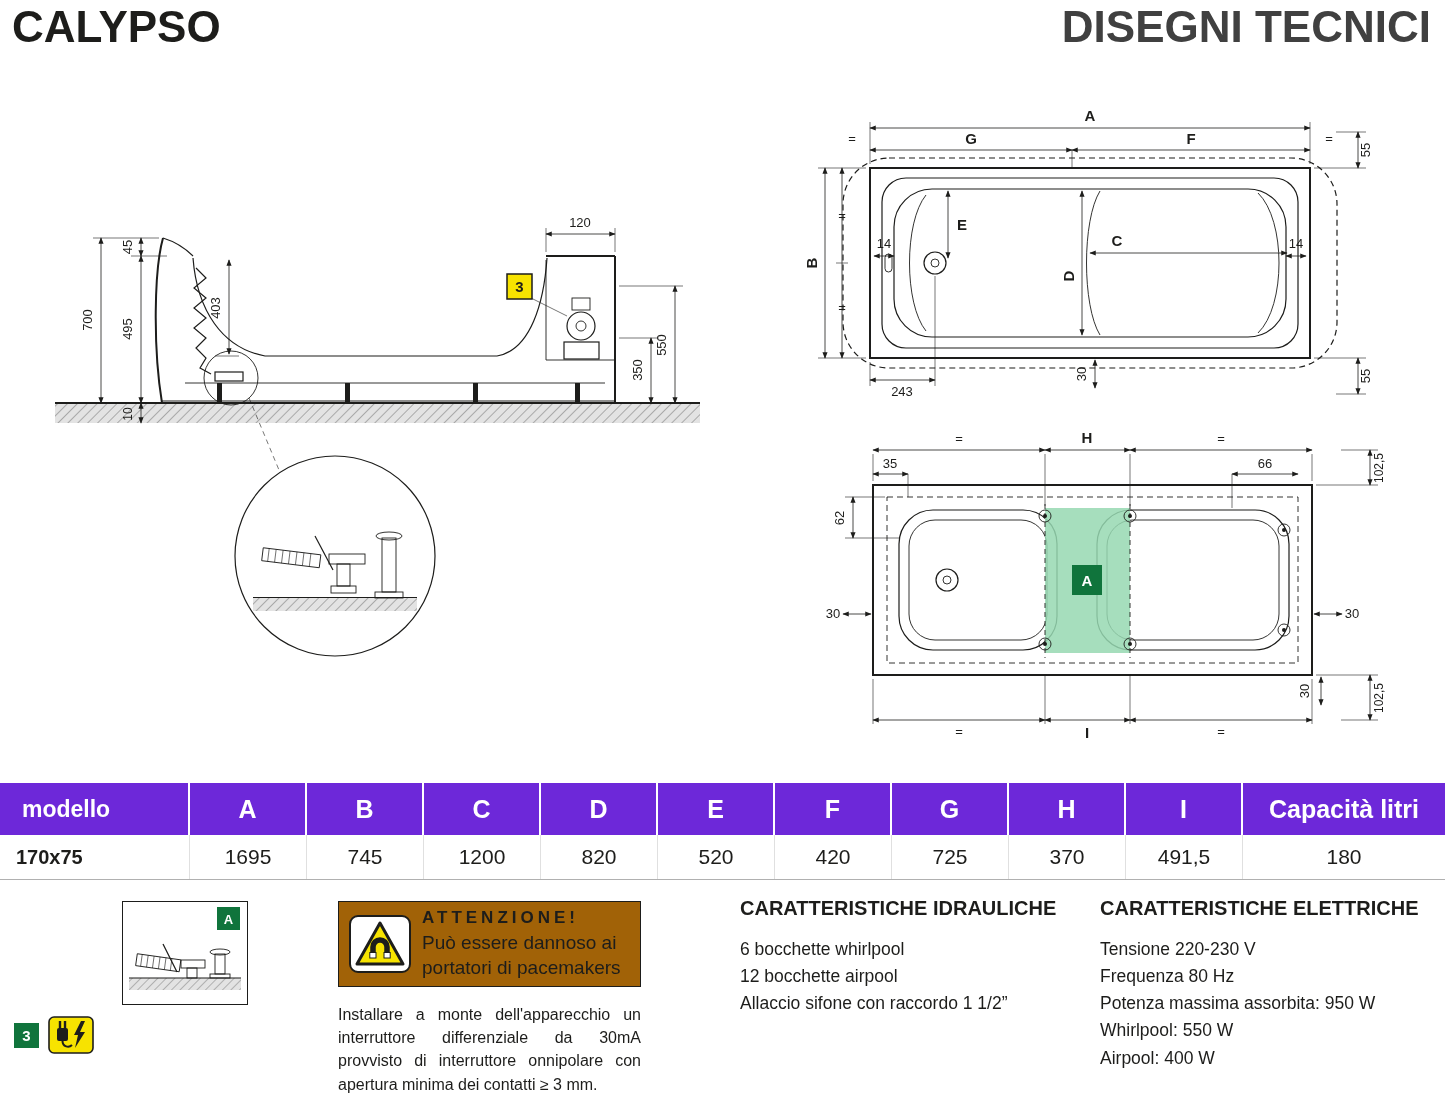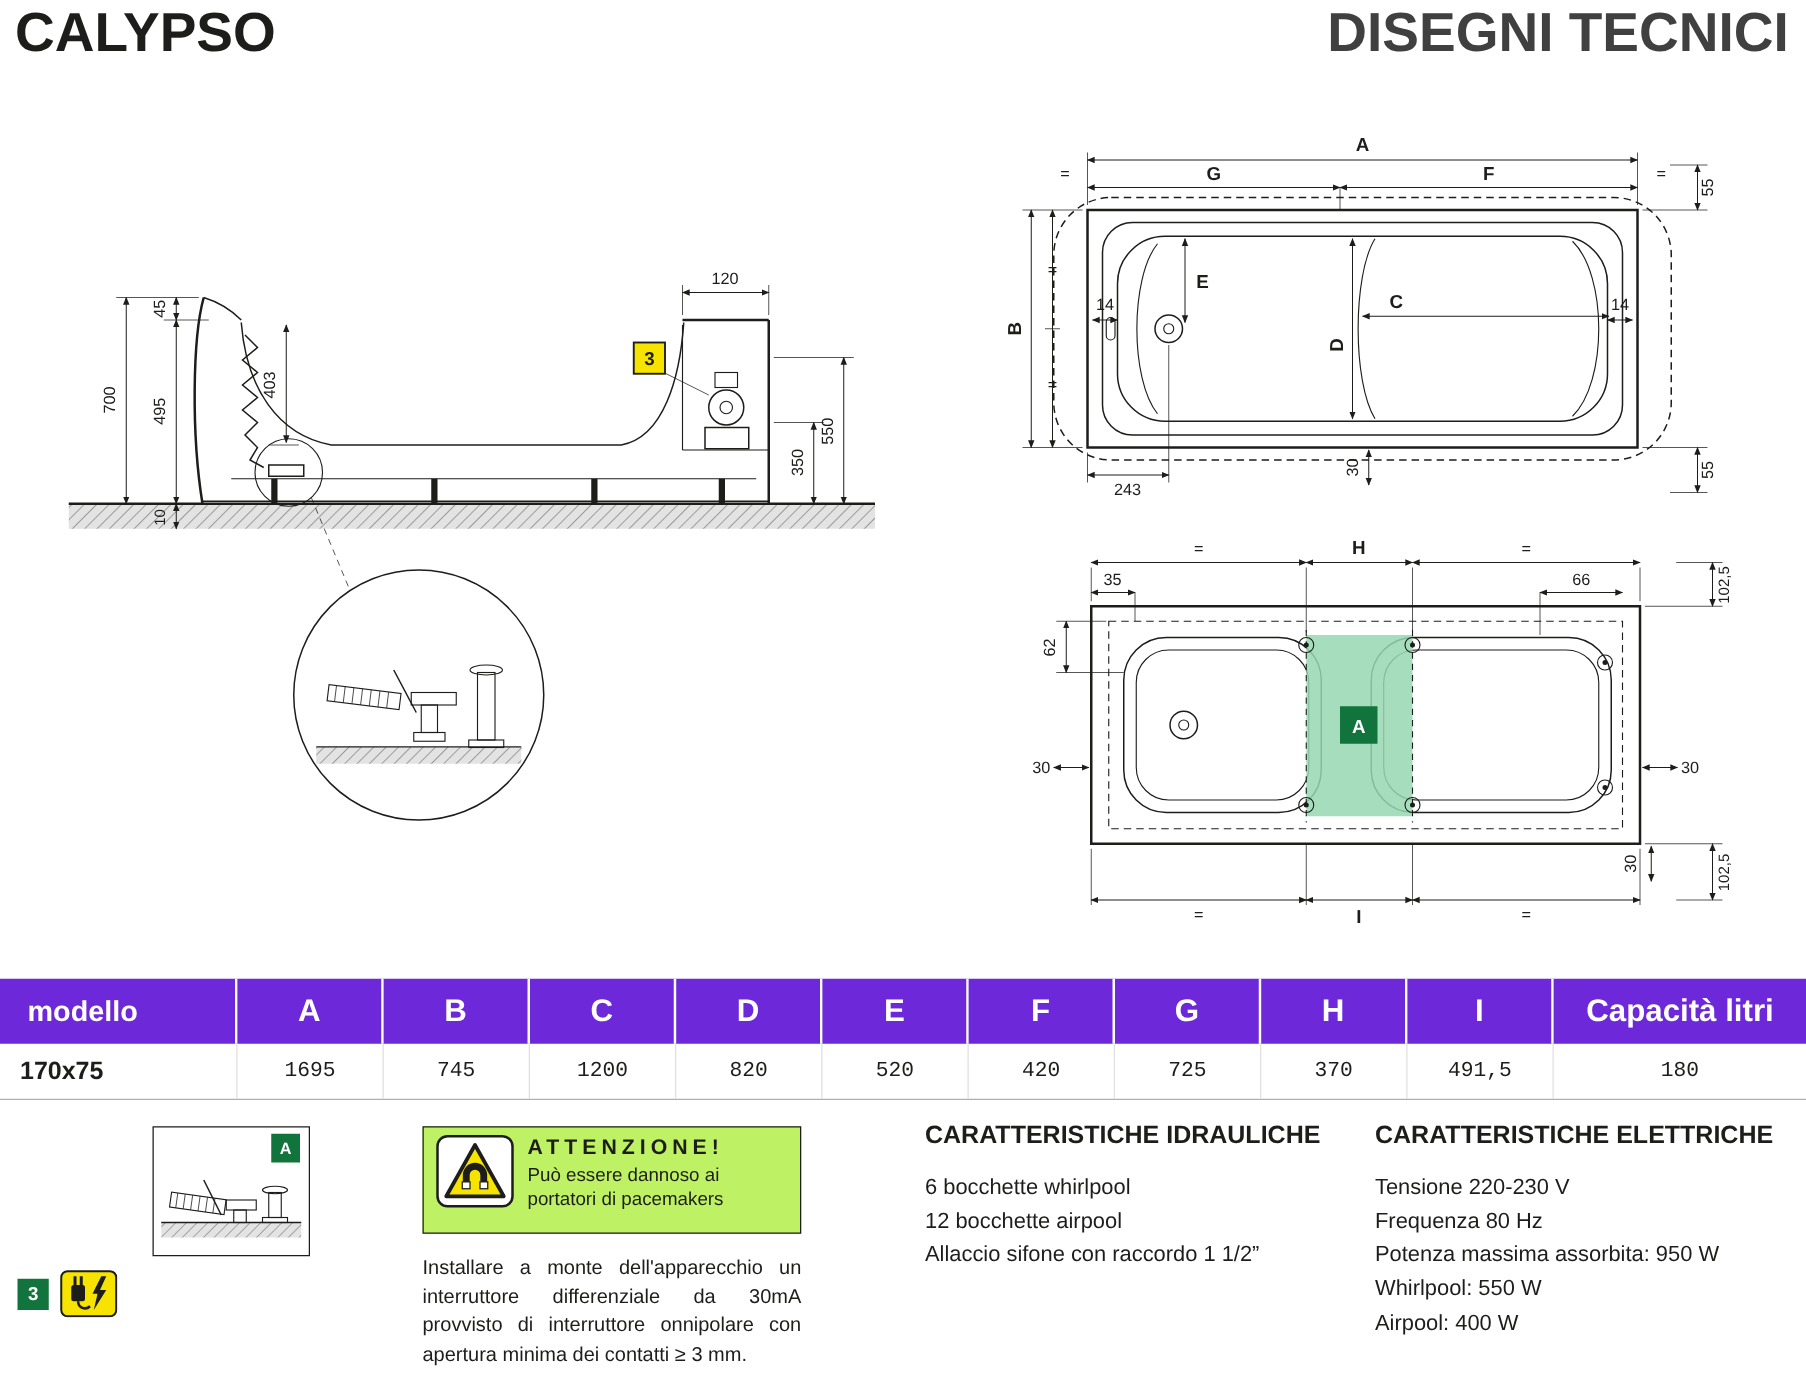--- a/index.html
+++ b/index.html
@@ -29,38 +29,38 @@
 
   
   .spec-table { position:absolute; left:0; top:783px; width:1445px; }
   .t-head, .t-row { display:grid; grid-template-columns:190px repeat(9,117px) 1fr; }
   .hc { background:#6d28d9; color:#fff; font-weight:bold; font-size:25px; height:52px;
         display:flex; align-items:center; justify-content:center; border-right:2px solid #fff; }
   .hc.first { justify-content:flex-start; padding-left:22px; font-size:23px; }
   .hc.last { border-right:none; }
   .t-row { border-bottom:1px solid #b0b0b0; }
   .dc { height:44px; display:flex; align-items:center; justify-content:center;
-        font-family:Liberation Mono, monospace; font-size:17px; border-right:1px solid #e0e0e0; }
+        font-family:Liberation Sans, sans-serif; font-size:21px; border-right:1px solid #e0e0e0; }
   .dc.first { justify-content:flex-start; padding-left:16px;
         font-family:"Liberation Sans", sans-serif; font-weight:bold; font-size:20px; }
   .dc.last { border-right:none; }
 
   
   .detail-box { position:absolute; left:122px; top:901px; width:126px; height:104px;
         border:1px solid #1d1d1b; background:#fff; }
   .legend3 { position:absolute; left:14px; top:1016px; display:flex; align-items:center; gap:9px; }
   .m3box { width:25px; height:25px; background:#10743c; color:#fff; font-weight:bold; font-size:15px;
         display:flex; align-items:center; justify-content:center; }
 
   .attn-box { position:absolute; left:338px; top:901px; width:303px; height:86px;
-        border:1.5px solid #1d1d1b; display:flex; align-items:flex-start; gap:11px; padding:6px 10px; background:#bef264; }
+        border:1.5px solid #1d1d1b; display:flex; align-items:center; gap:11px; padding:6px 10px; background:#a16207; }
   .attn-icon { border:2.5px solid #1d1d1b; border-radius:9px; padding:2px 3px; background:#fff;
         display:flex; align-items:center; justify-content:center; }
   .attn-title { font-size:17px; font-weight:bold; letter-spacing:4px; margin-bottom:3px; }
-  .attn-line { font-size:15px; line-height:1.28; }
+  .attn-line { font-size:19px; line-height:1.28; }
 
   .install-note { position:absolute; left:338px; top:1003px; width:303px;
         font-size:16px; line-height:1.45; text-align:justify; }
 
   .chars h3 { font-size:20px; font-weight:bold; margin-bottom:16px; }
   .char-line { font-size:17.5px; line-height:1.55; }
   .hydraulic { position:absolute; left:740px; top:897px; width:350px; }
   .electric  { position:absolute; left:1100px; top:897px; width:345px; }
 </style>
 </head>

